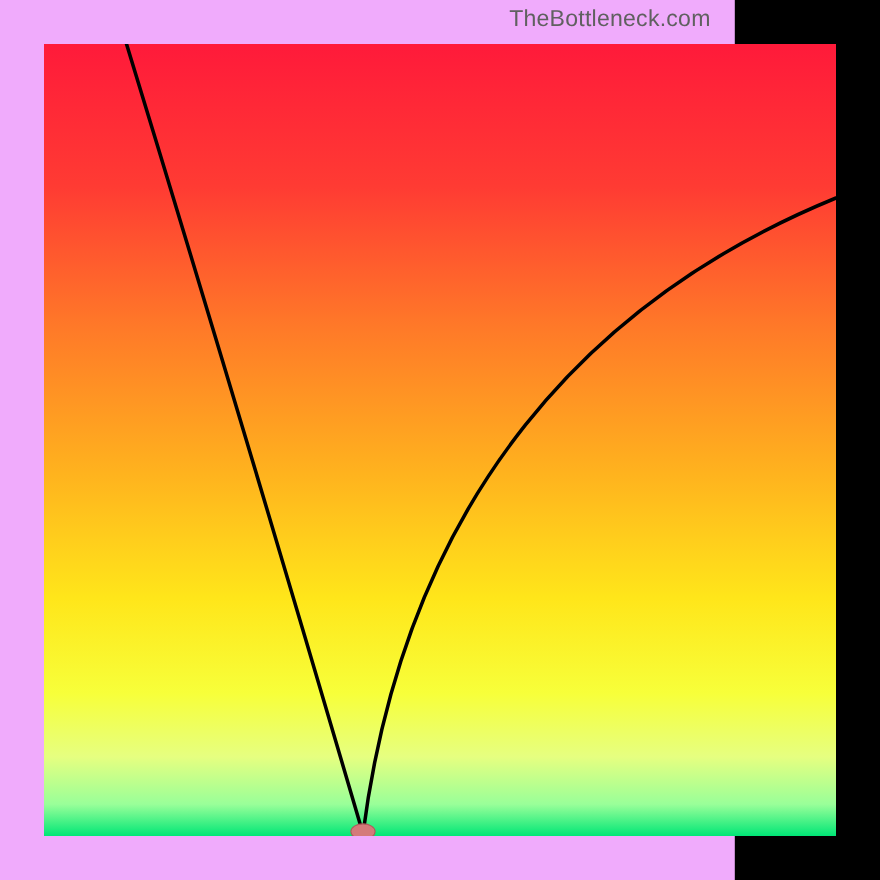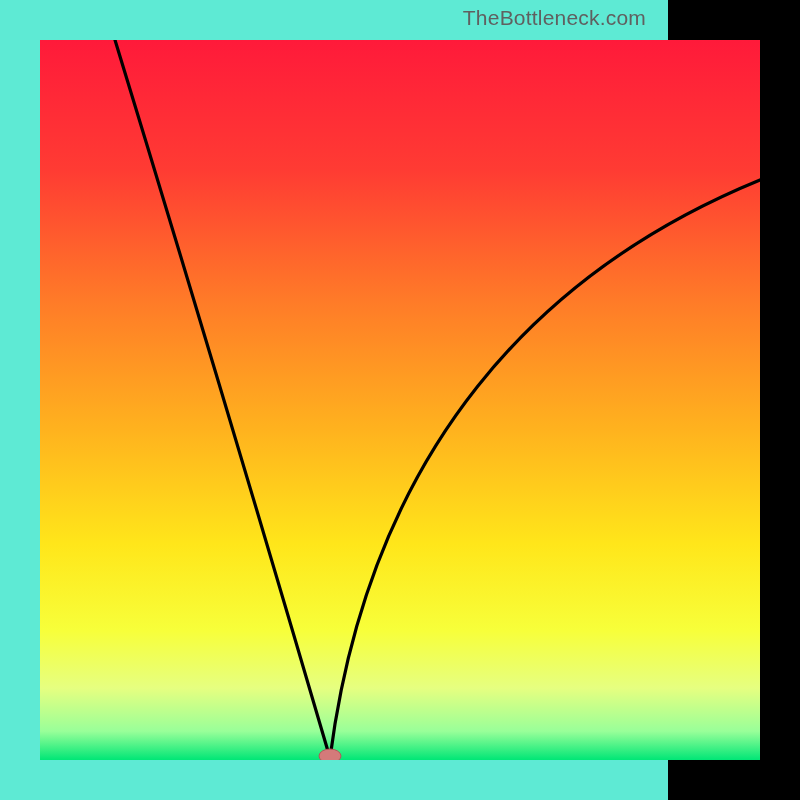--- a/index.html
+++ b/index.html
@@ -10,21 +10,21 @@
     background: #000;
     overflow: hidden;
     font-family: Arial, Helvetica, sans-serif;
   }
   .frame {
     position: absolute;
     left: 0;
     top: 0;
     width: 668px;
     height: 800px;
-    background: #5eead4;
+    background: #f0abfc;
   }
   .watermark {
     position: absolute;
     top: 6px;
     right: 22px;
     color: #606060;
     font-size: 21px;
     font-weight: 500;
     letter-spacing: 0.2px;
     user-select: none;

